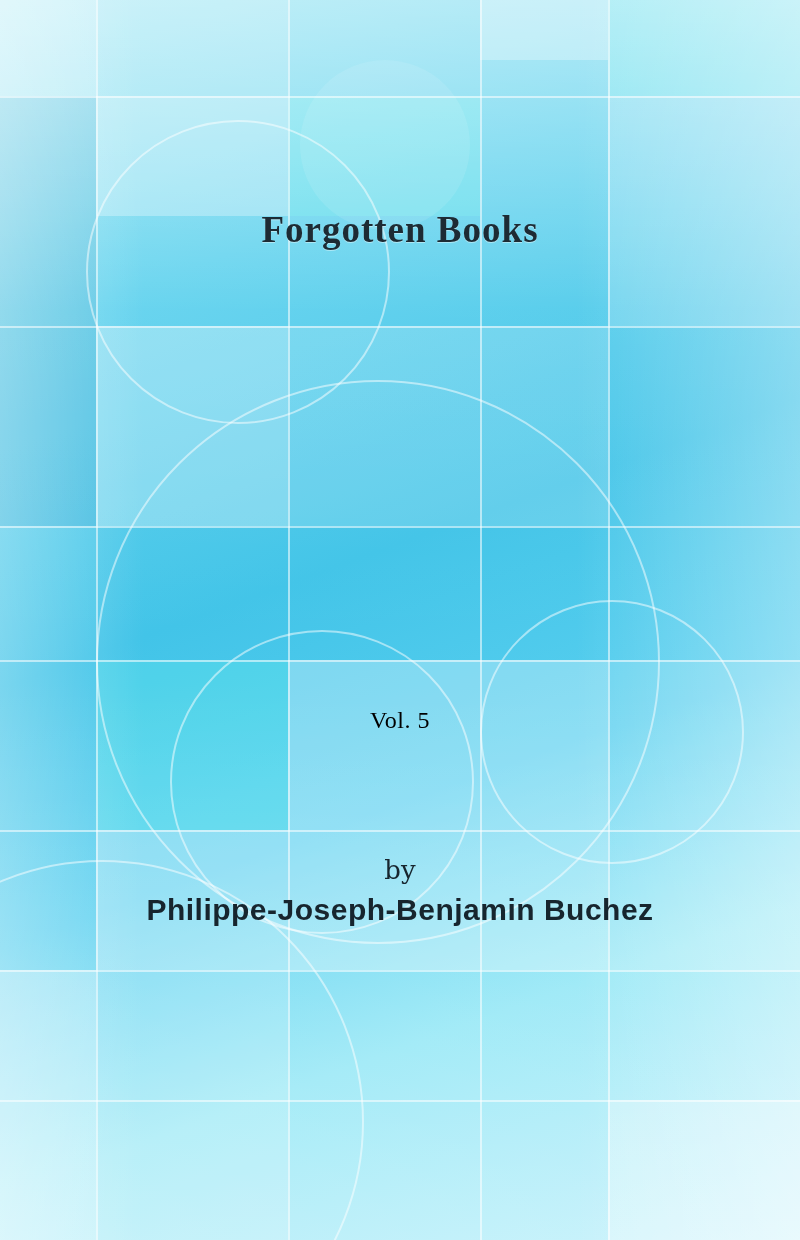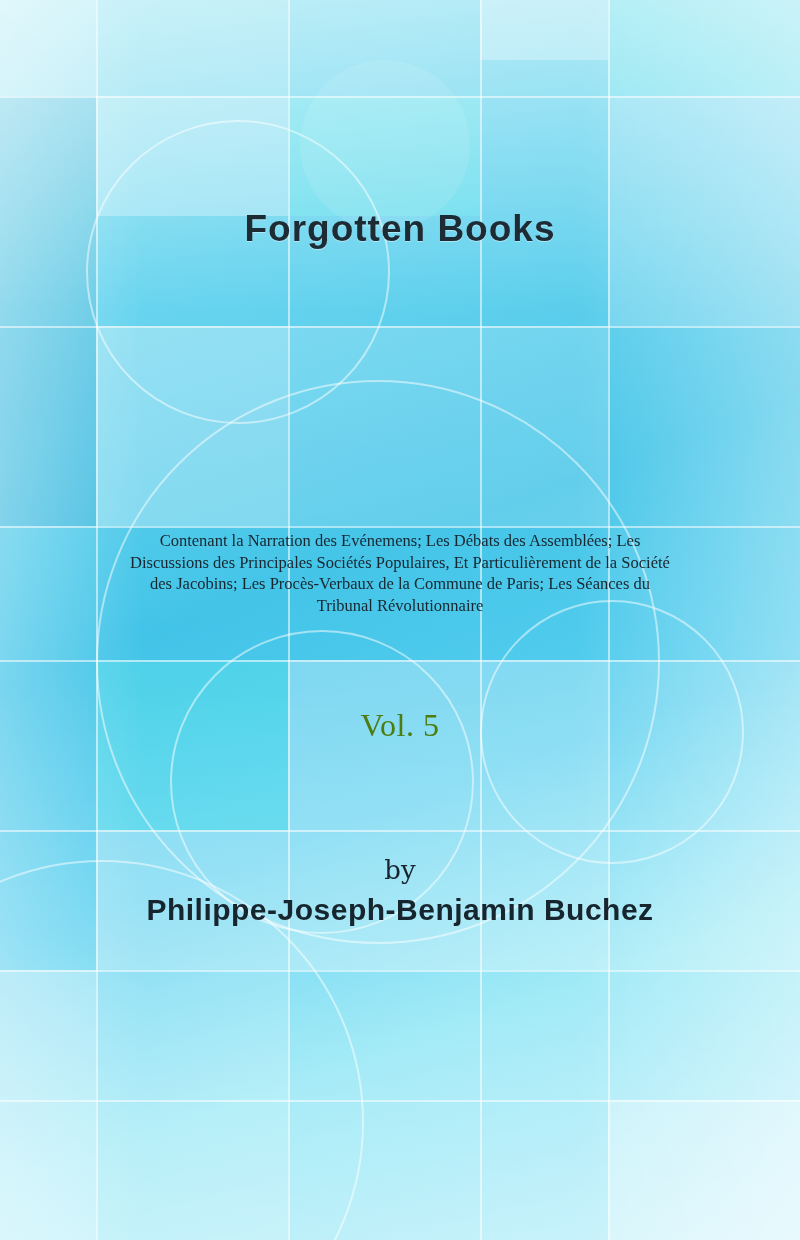--- a/index.html
+++ b/index.html
@@ -71,21 +71,21 @@
     top: 0;
     width: 800px;
     height: 1240px;
     text-align: center;
   }
   .logo {
     position: absolute;
     top: 208px;
     left: 0;
     width: 800px;
-    font-family: Liberation Sans, sans-serif;
+    font-family: Liberation Serif, serif;
     font-weight: 700;
     font-size: 37px;
     letter-spacing: 1px;
     color: #1d2b34;
     text-shadow: 0 1px 0 rgba(255,255,255,0.4);
   }
   .title {
     position: absolute;
     top: 318px;
     left: 70px;
@@ -103,22 +103,22 @@
     width: 540px;
     font-size: 16.5px;
     line-height: 21.5px;
     color: #18262f;
   }
   .volume {
     position: absolute;
     top: 707px;
     left: 0;
     width: 800px;
-    font-size: 32px;
-    color: #4d7c0f;
+    font-size: 24px;
+    color: #000000;
     letter-spacing: 0.5px;
   }
   .byline {
     position: absolute;
     top: 855px;
     left: 0;
     width: 800px;
     font-family: "DejaVu Serif", serif;
     font-size: 26px;
     color: #17252e;
@@ -184,19 +184,18 @@
     <div class="gridline-h" style="top:326px;"></div>
     <div class="gridline-h" style="top:526px;"></div>
     <div class="gridline-h" style="top:660px;"></div>
     <div class="gridline-h" style="top:830px;"></div>
     <div class="gridline-h" style="top:970px;"></div>
     <div class="gridline-h" style="top:1100px;"></div>
   </div>
 
   <div class="content">
     <div class="logo">Forgotten Books</div>
-    <div class="subtitle">Contenant la Narration des Evénemens; Les Débats des Assemblées; Les Discussions des Principales Sociétés Populaires, Et Particulièrement de la Société des Jacobins; Les Procès-Verbaux de la Commune de Paris; Les Séances du Tribunal Révolutionnaire</div>
     <div class="volume">Vol. 5</div>
     <div class="byline">by</div>
     <div class="author">Philippe-Joseph-Benjamin Buchez</div>
   </div>
 
 </div>
 
 </body></html>

